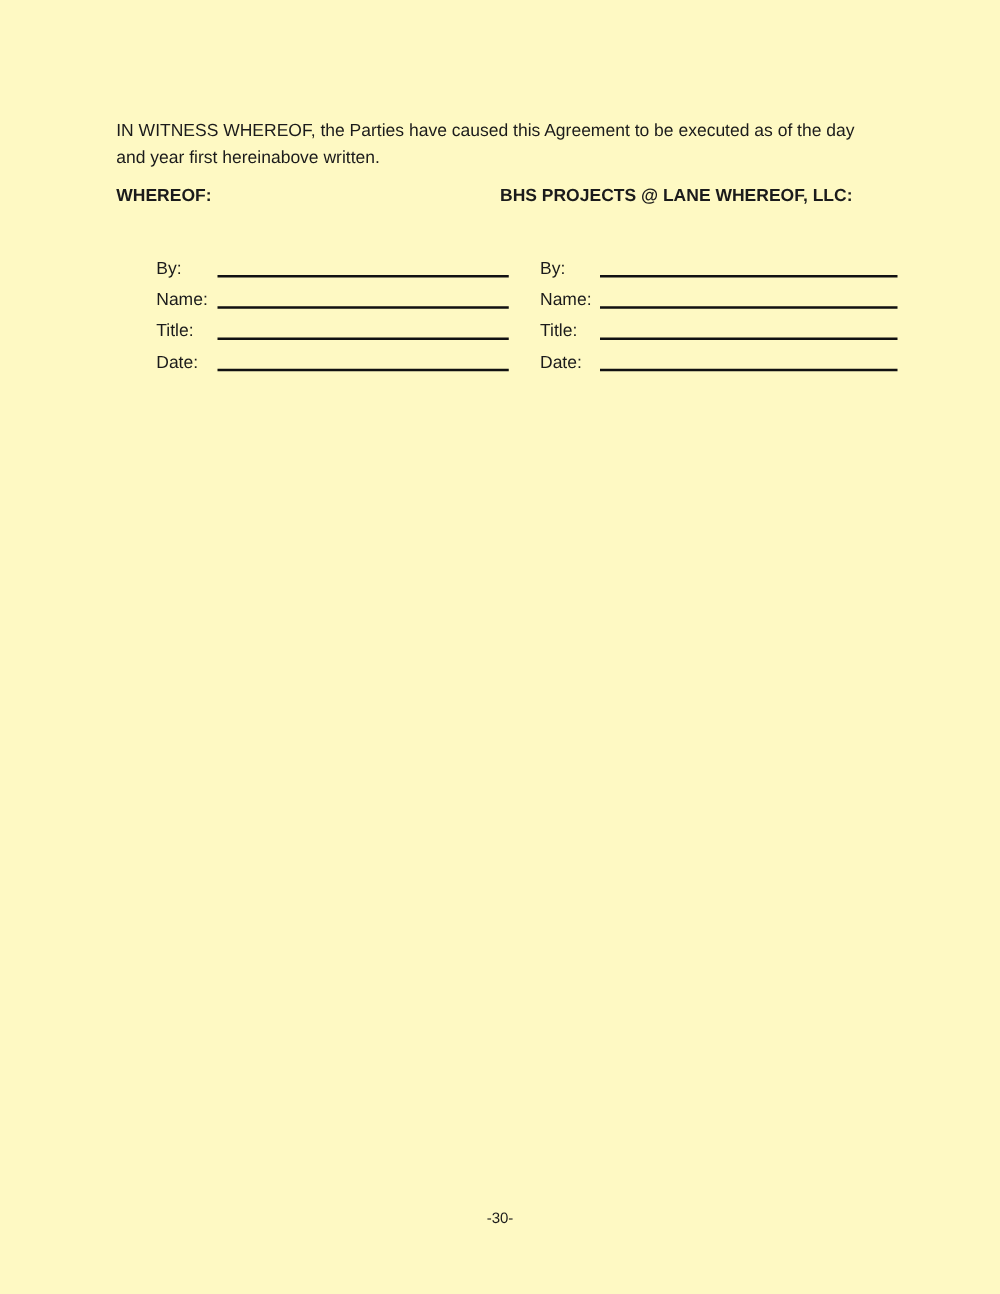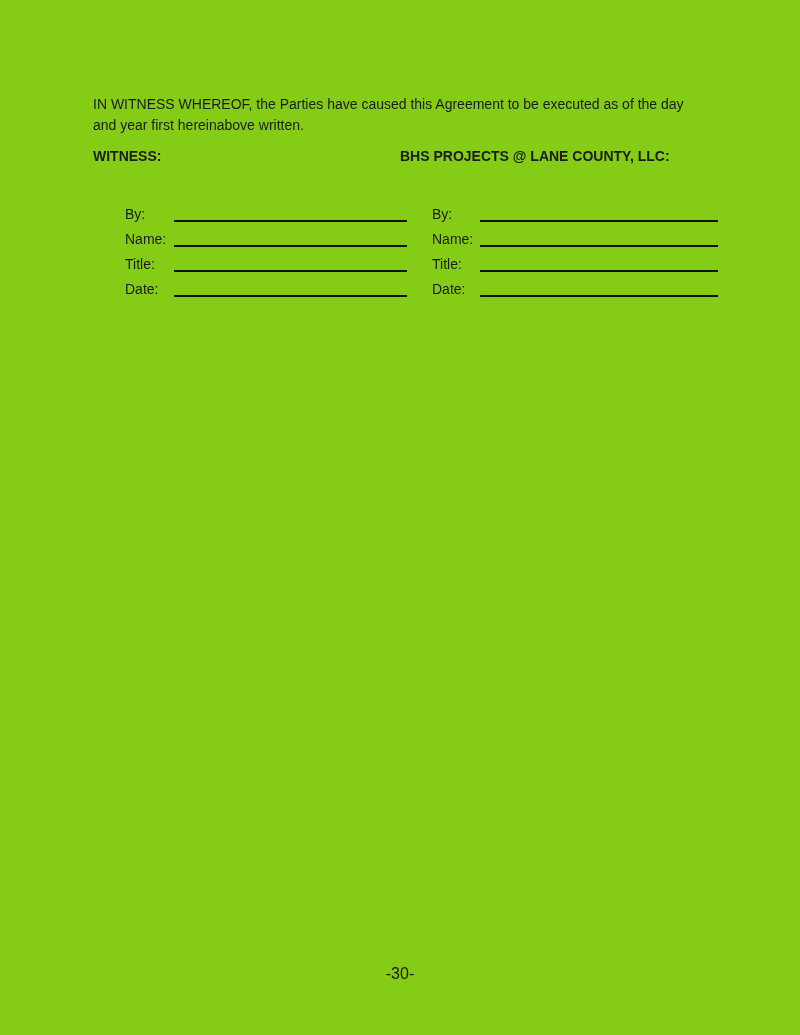--- a/index.html
+++ b/index.html
@@ -4,21 +4,21 @@
 <style>
   html, body {
     margin: 0;
     padding: 0;
     background: #ffffff;
   }
   .page {
     position: relative;
     width: 800px;
     height: 1035px;
-    background: #84cc16;
+    background: #fef9c3;
     font-family: "Liberation Sans", sans-serif;
     color: #1b1b1b;
     overflow: hidden;
   }
   .witness-clause {
     position: absolute;
     left: 93px;
     top: 94px;
     width: 598px;
     font-size: 14px;
@@ -60,34 +60,34 @@
     border-bottom: 2px solid #111111;
     font-size: 13px;
     line-height: 15px;
   }
   .page-number {
     position: absolute;
     left: 0;
     top: 965px;
     width: 100%;
     text-align: center;
-    font-size: 16px;
+    font-size: 12px;
     line-height: 18px;
   }
 </style>
 </head>
 <body>
 
 <div class="page">
 
   <p class="witness-clause">IN WITNESS WHEREOF, the Parties have caused this Agreement to be executed as of the day and year first hereinabove written.</p>
 
-  <div class="party-heading left">WITNESS:</div>
+  <div class="party-heading left">WHEREOF:</div>
 
-  <div class="party-heading right">BHS PROJECTS @ LANE COUNTY, LLC:</div>
+  <div class="party-heading right">BHS PROJECTS @ LANE WHEREOF, LLC:</div>
 
   <div class="sig-col left">
     <div class="sig-row">
       <span class="sig-label">By:</span>
       <span class="sig-line"></span>
     </div>
     <div class="sig-row">
       <span class="sig-label">Name:</span>
       <span class="sig-line"></span>
     </div>

